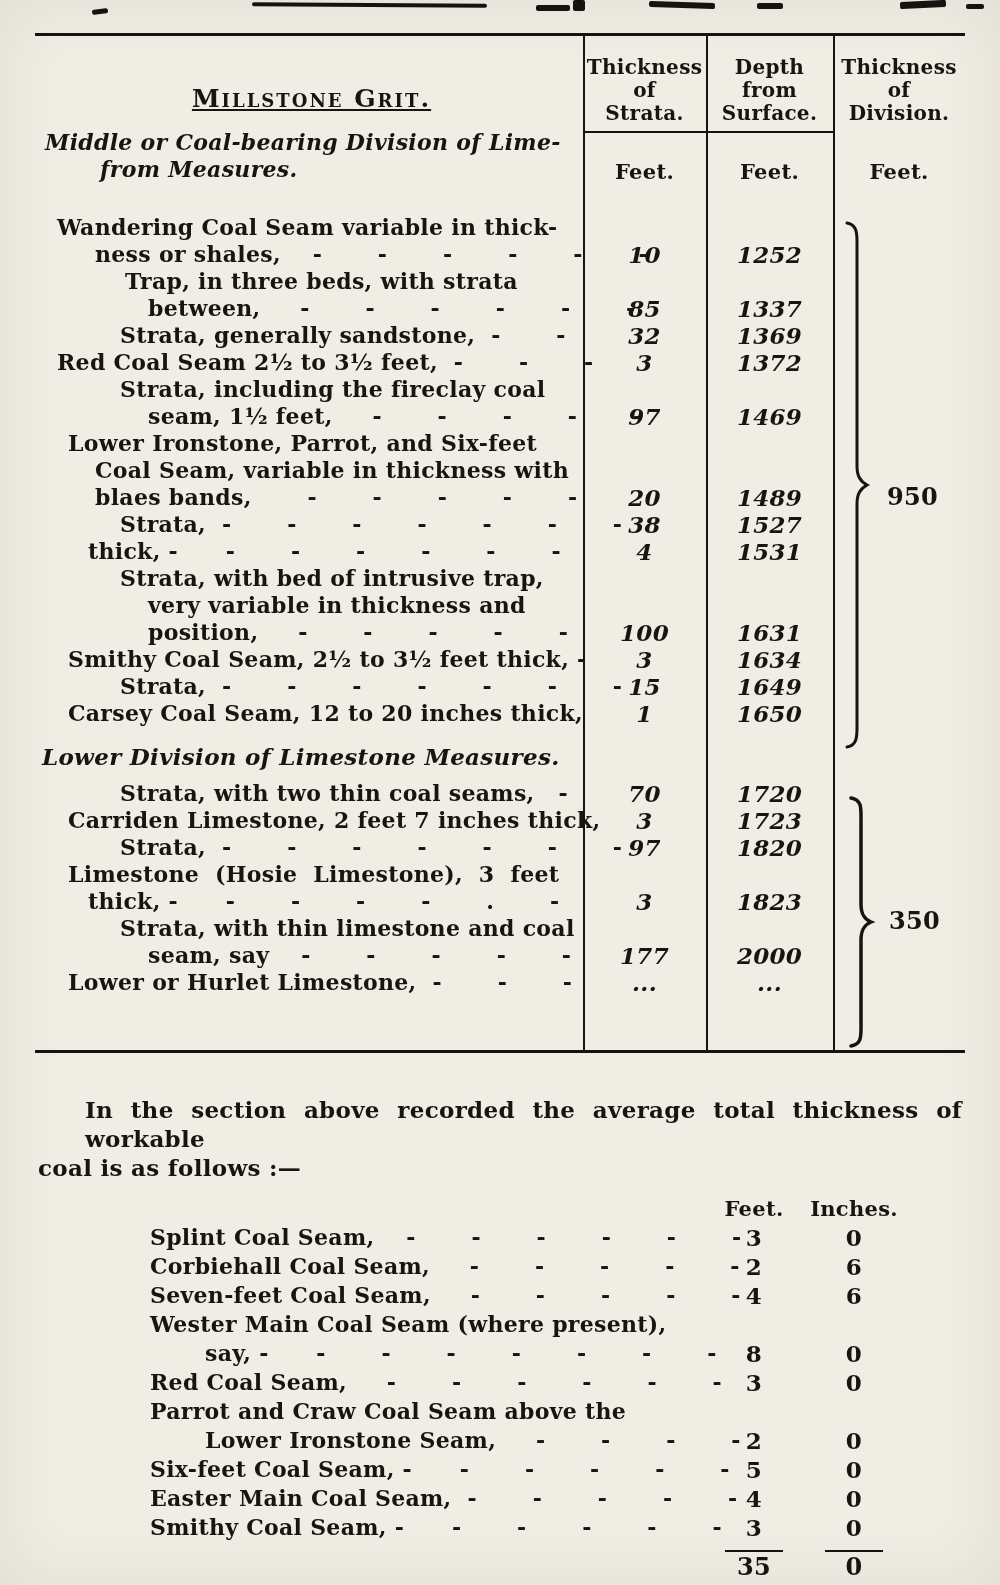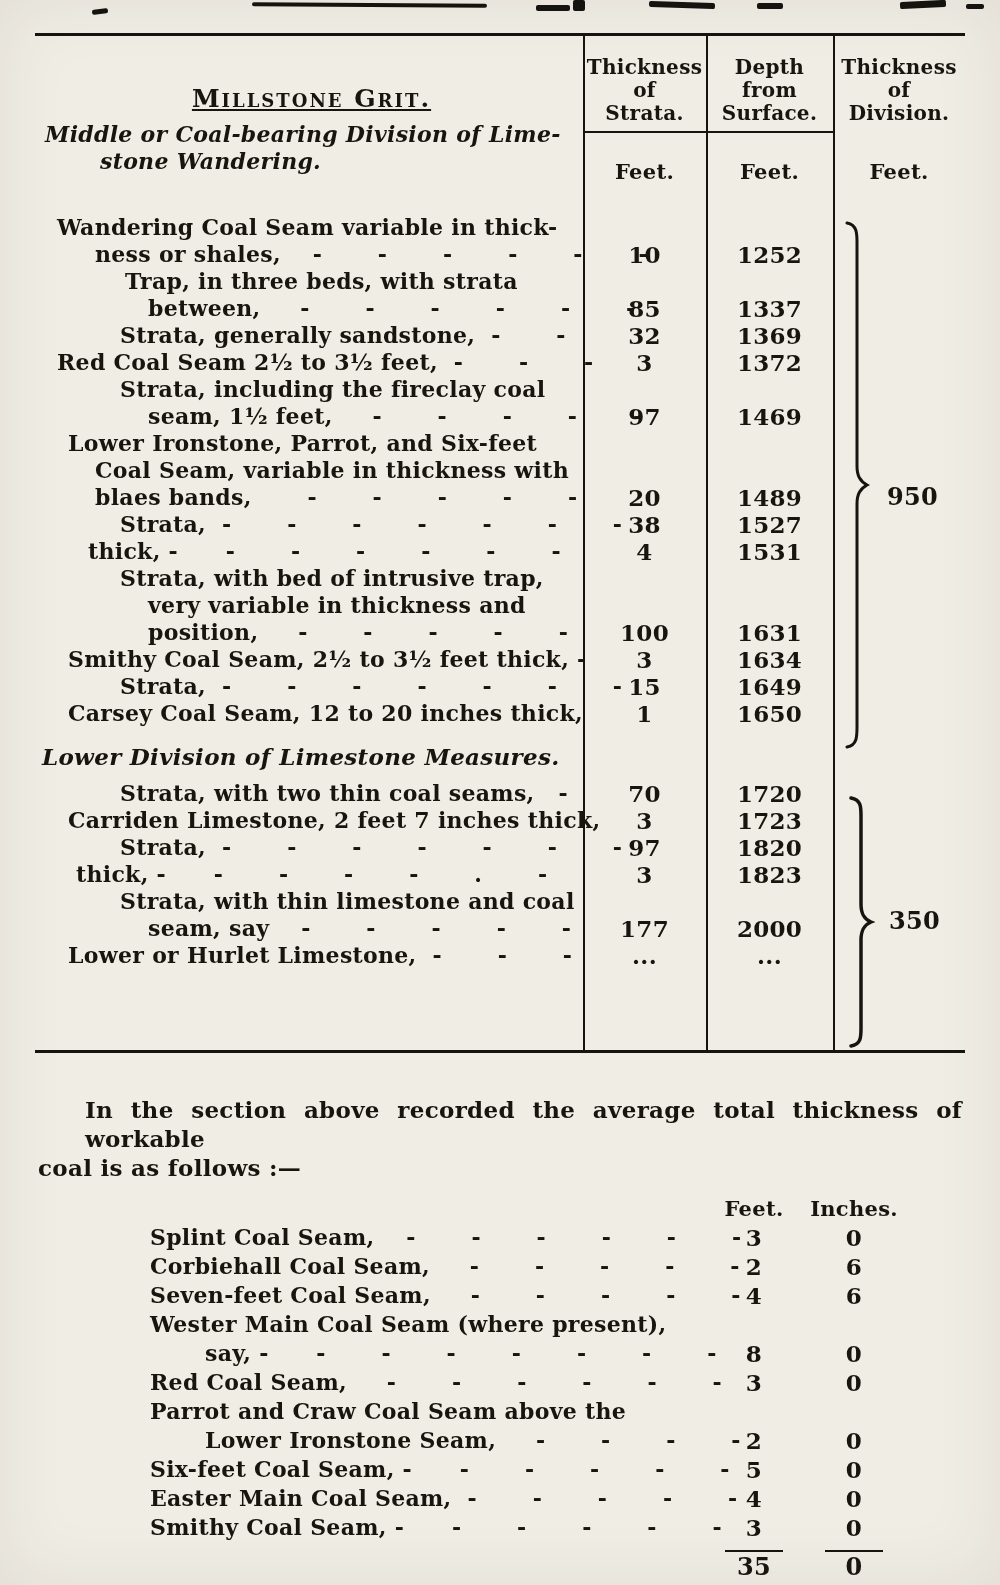--- a/index.html
+++ b/index.html
@@ -25,34 +25,34 @@
     border-top:3px solid #17140f;
     border-bottom:3px solid #17140f;
   }
   .vrule { position:absolute; top:0; bottom:0; width:2px; background:#17140f; }
   .vrule.v1 { left:548px; }
   .vrule.v2 { left:671px; }
   .vrule.v3 { left:798px; }
 
   .t-header { display:grid; grid-template-columns:548px 123px 127px 1fr; height:178px; }
   .mg-title { text-align:center; margin-top:48px; font-size:25px; font-variant:small-caps; letter-spacing:2px;text-decoration:underline; }
-  .sec-heading { font-style:italic; font-size:23px; line-height:27px; margin-top:8px; }
+  .sec-heading { font-style:italic; font-size:23px; line-height:27px; margin-top:16px; }
   .sec-heading .ln { white-space:pre; }
   .colwrap { text-align:center; }
   .colhead { font-size:20px; line-height:23px; margin-top:20px; text-align:center; }
   .subrule { height:2px; background:#17140f; margin-top:6px; }
   .unit { text-align:center; font-size:21px; margin-top:26px; }
   .unit.no-rule { margin-top:34px; }
 
   .t-row { display:grid; grid-template-columns:548px 123px 127px 1fr; }
   .desc { padding-left:5px; }
   .ln { white-space:pre; font-size:22px; line-height:27px; }
   .num {
     display:flex; align-items:flex-end; justify-content:center;
-    font-size:23px; line-height:27px;
+    font-size:23px; line-height:27px;font-style:italic;
   }
   .sec2-heading { font-style:italic; font-size:23px; line-height:27px; margin:16px 0 10px 7px; }
 
   .brace { position:absolute; }
   .brace svg { display:block; }
   .brace-label { position:absolute; font-size:24px; }
 
   
   .para { margin:30px 38px 0 38px; font-size:23px; line-height:29px; }
   .para .pline { white-space:normal; }
@@ -86,21 +86,21 @@
   <div class="table-area">
     <div class="vrule v1"></div>
     <div class="vrule v2"></div>
     <div class="vrule v3"></div>
 
     <div class="t-header">
       <div class="desc">
         <div class="mg-title">Millstone Grit.</div>
         <div class="sec-heading">
           <div class="ln" style="margin-left:5px">Middle or Coal-bearing Division of Lime-</div>
-          <div class="ln" style="margin-left:60px">stone Wandering.</div>
+          <div class="ln" style="margin-left:60px">from Measures.</div>
         </div>
       </div>
       <div class="colwrap">
         <div class="colhead">
           <div>Thickness</div>
           <div>of</div>
           <div>Strata.</div>
         </div>
         <div class="subrule"></div>
         <div class="unit">Feet.</div>
@@ -249,21 +249,22 @@
     <div class="t-row">
       <div class="desc">
           <div class="ln" style="margin-left:80px">Strata,  -       -       -       -       -       -       -</div>
         </div>
       <div class="num">97</div>
       <div class="num">1820</div>
       <div></div>
     </div>
     <div class="t-row">
       <div class="desc">
-        <div class="ln" style="margin-left:36px">thick, -      -       -       -       -       .       -</div>
+        <div class="ln" style="margin-left:28px">Limestone  (Hosie  Limestone),  3  feet</div>
+        <div class="ln" style="margin-left:48px">thick, -      -       -       -       -       .       -</div>
       </div>
       <div class="num">3</div>
       <div class="num">1823</div>
       <div></div>
     </div>
     <div class="t-row">
       <div class="desc">
         <div class="ln" style="margin-left:80px">Strata, with thin limestone and coal</div>
         <div class="ln" style="margin-left:108px">seam, say    -       -       -       -       -</div>
       </div>

